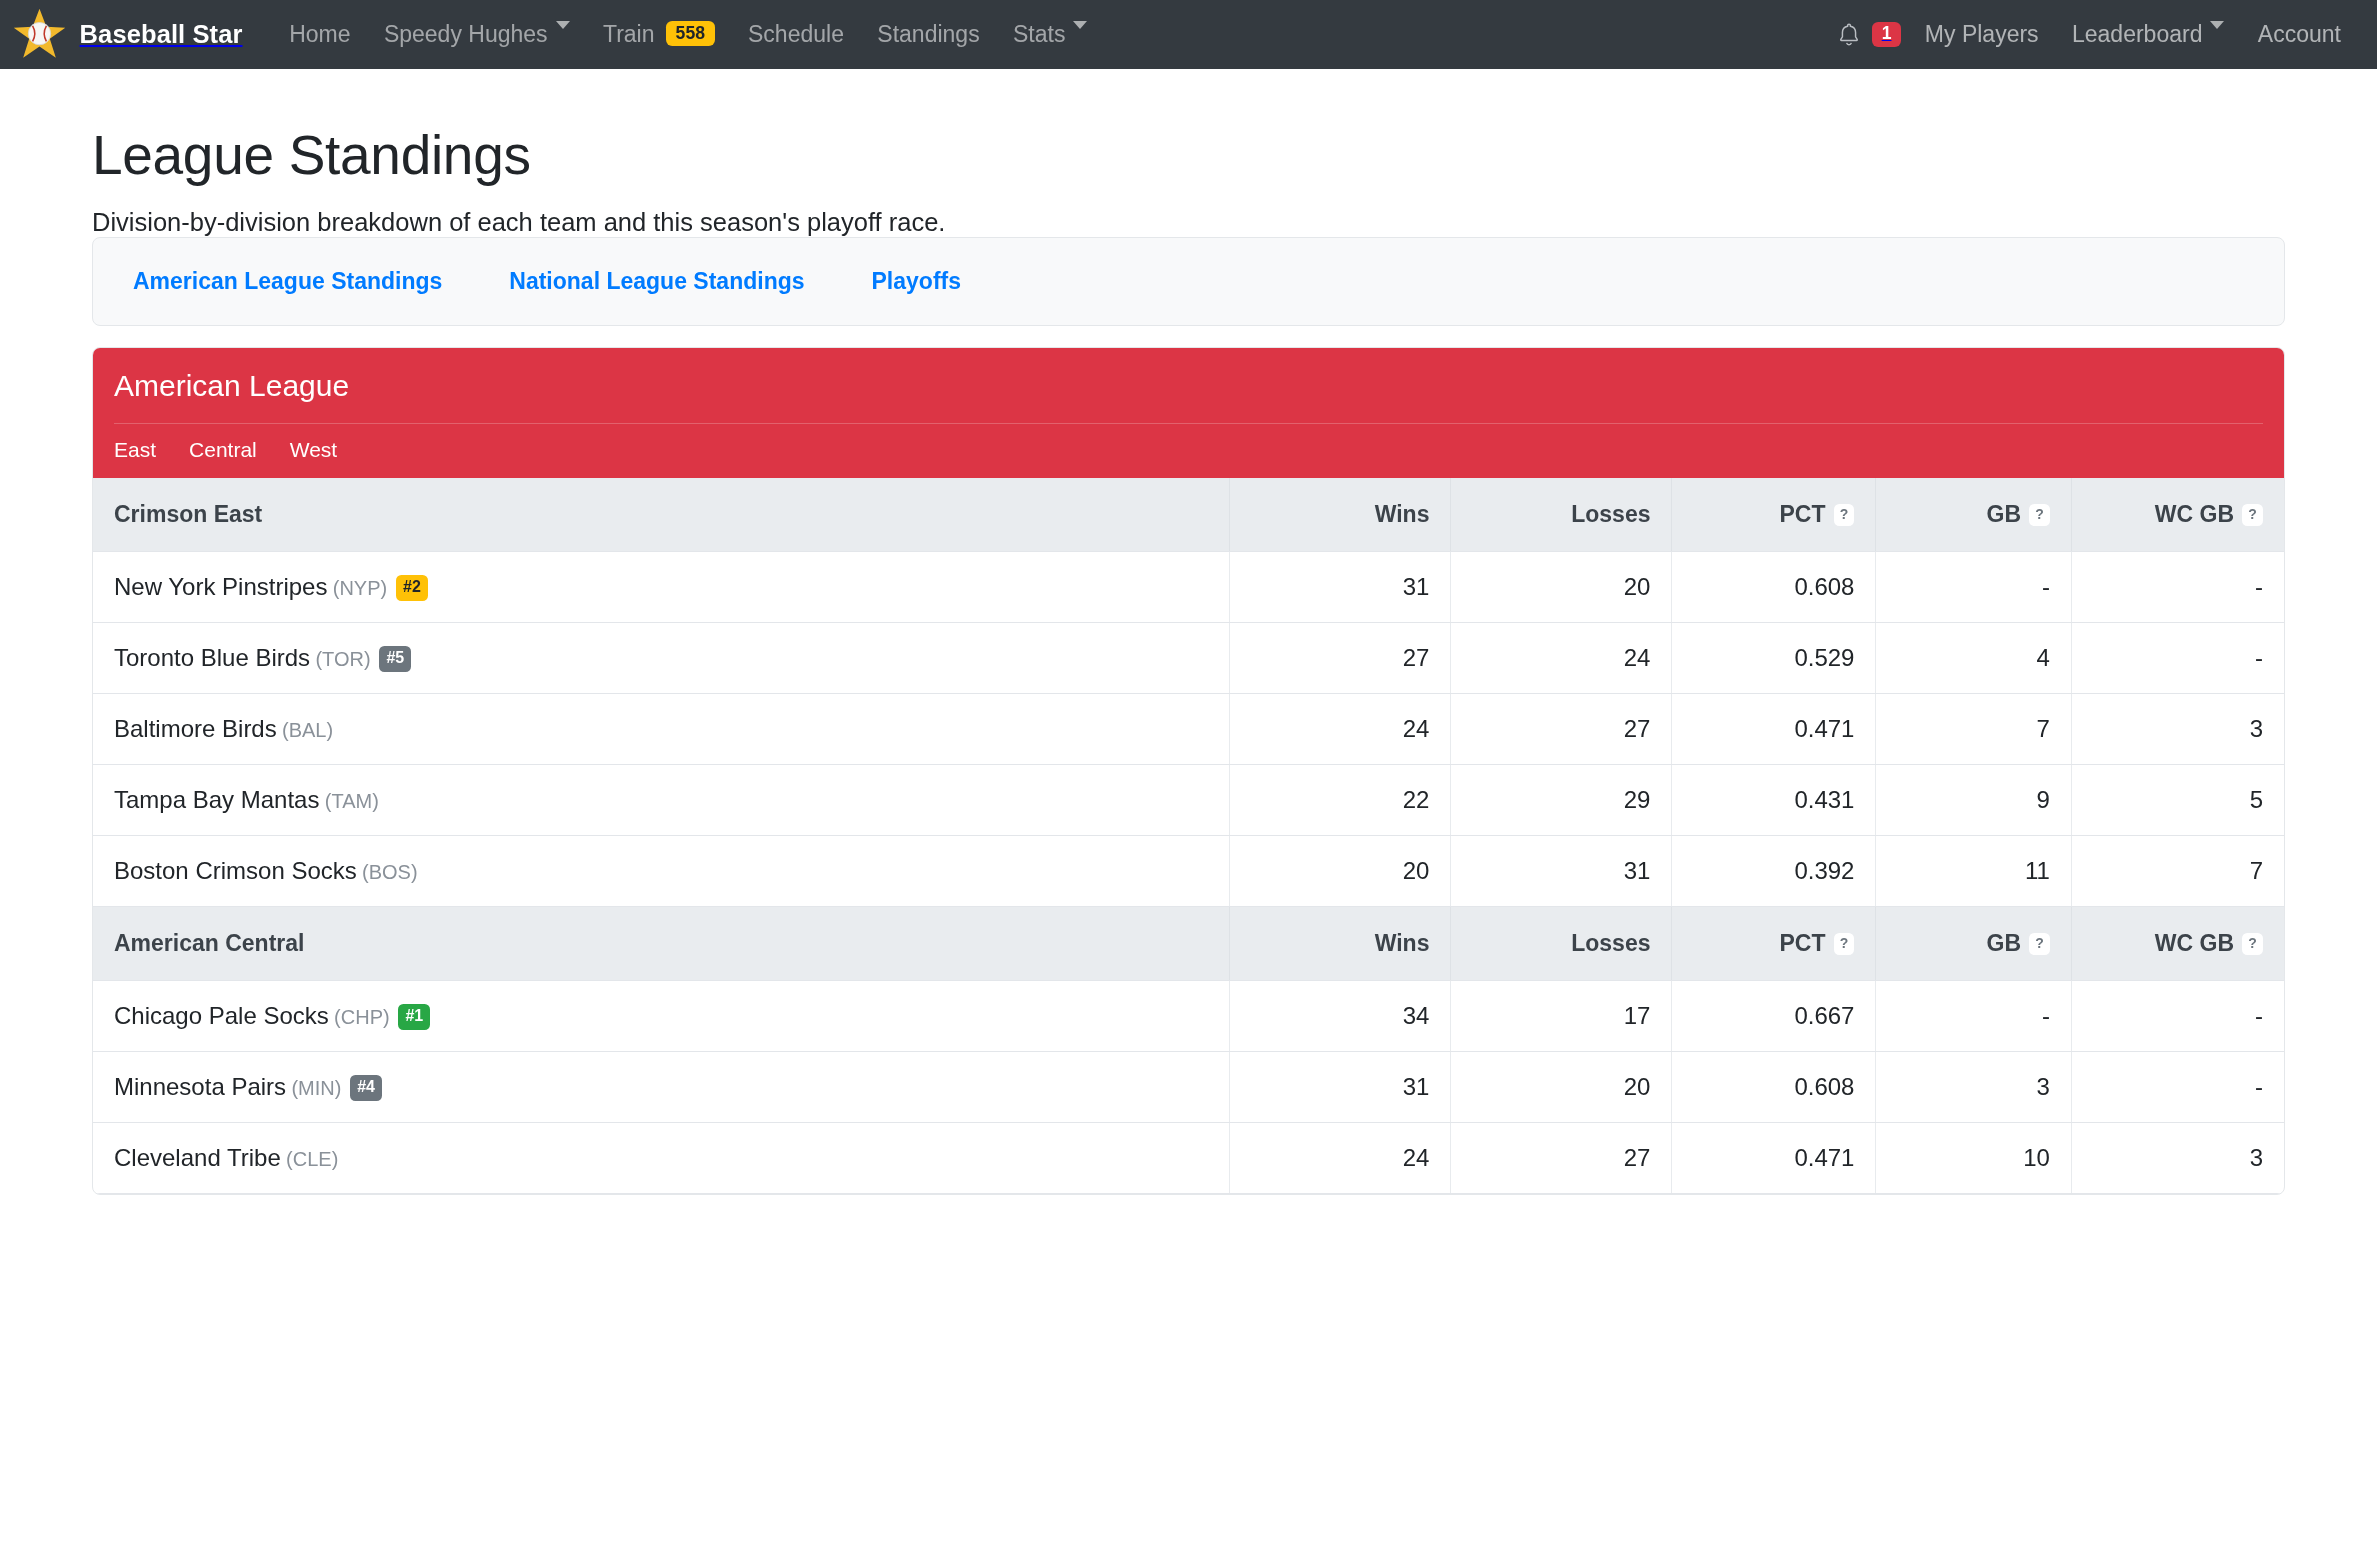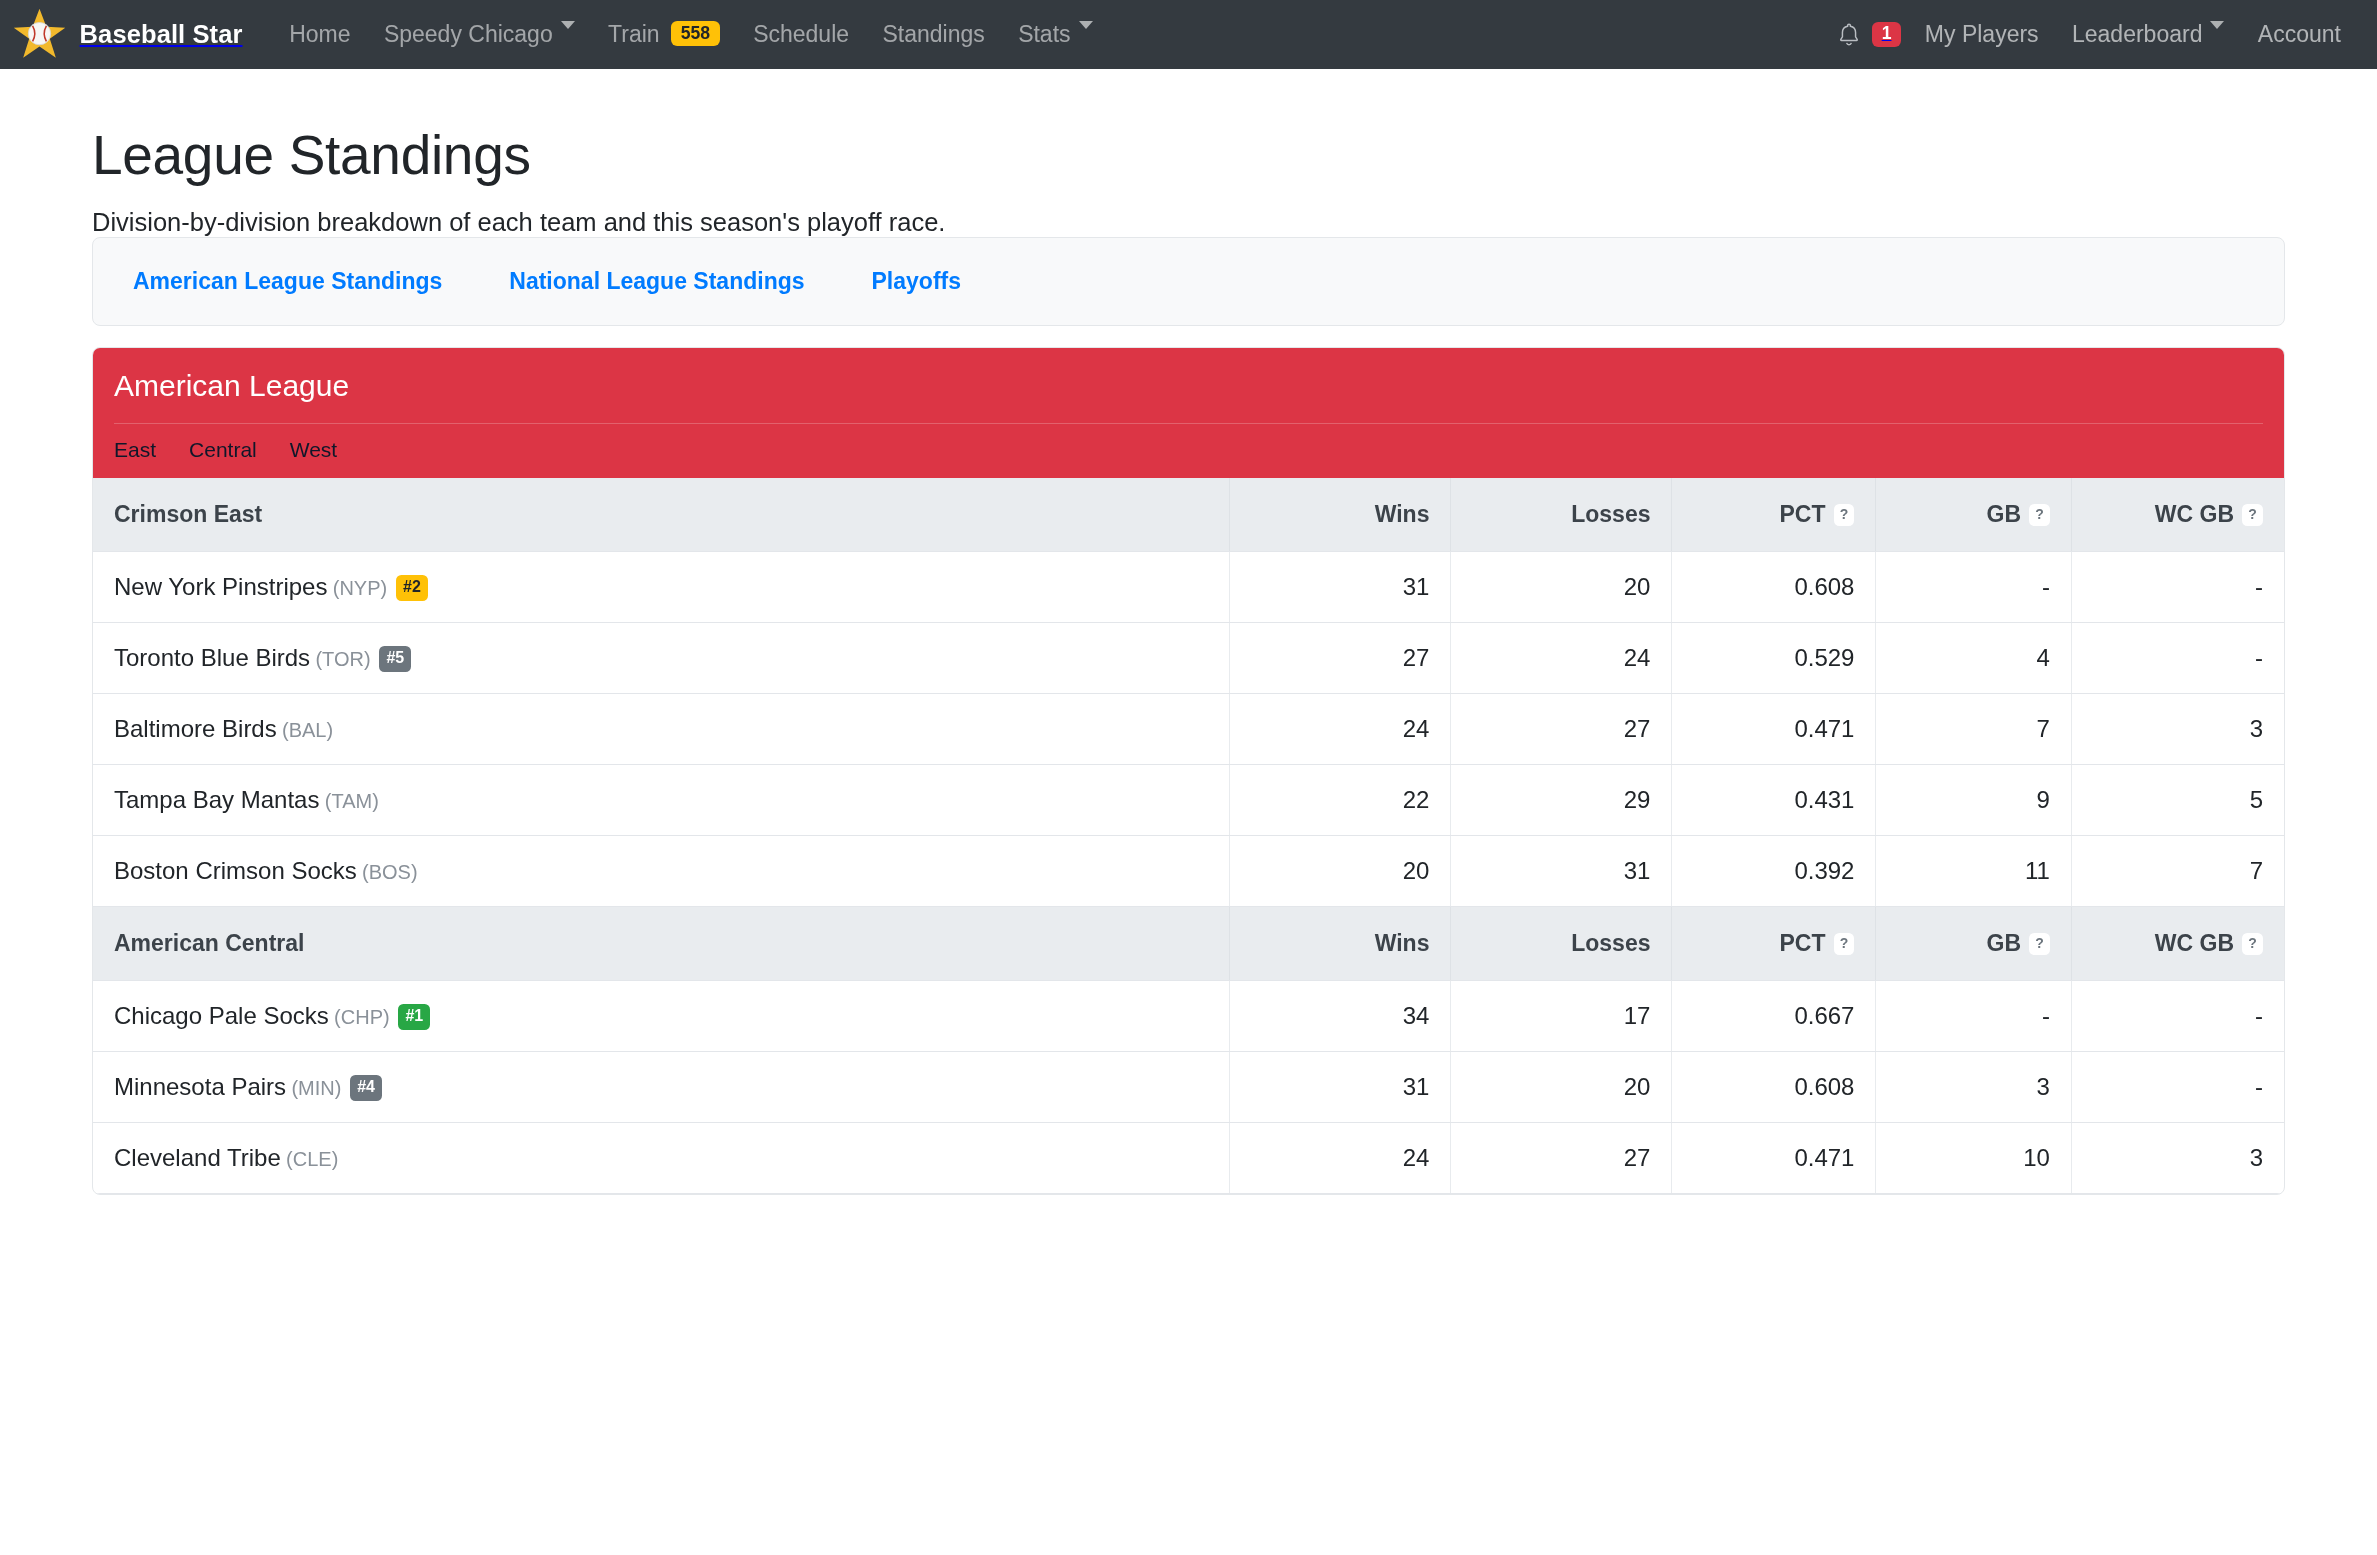--- a/index.html
+++ b/index.html
@@ -132,21 +132,21 @@
     padding-bottom: 19.4px;
     line-height: 1.2;
   }
   .league-head-nav {
     border-top: 0.9px solid rgba(255,255,255,.22);
     display: flex;
     align-items: center;
     padding: 14px 0 16px 0;
   }
   .division-link {
-    color: #0f172a;
+    color: #ffffff;
     font-size: 21px;
     text-decoration: none;
     white-space: nowrap;
   }
   .division-link + .division-link { margin-left: 33px; }
 
   
   table.standings {
     width: 100%;
     border-collapse: collapse;
@@ -233,21 +233,21 @@
       </svg>
     </span>
     <span class="brand-title">Baseball Star</span>
   </a>
 
   <div class="nav-links">
     <a class="nav-link" href="#">
       <span>Home</span>
     </a>
     <a class="nav-link" href="#">
-      <span>Speedy Chicago</span>
+      <span>Speedy Hughes</span>
       <span class="caret"></span>
     </a>
     <a class="nav-link" href="#">
       <span>Train</span>
       <span class="train-badge">558</span>
     </a>
     <a class="nav-link" href="#">
       <span>Schedule</span>
     </a>
     <a class="nav-link" href="#">

